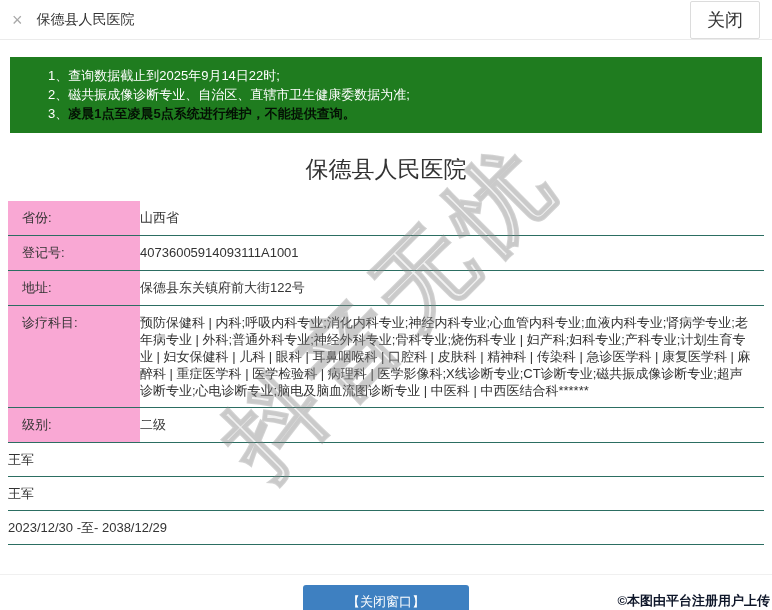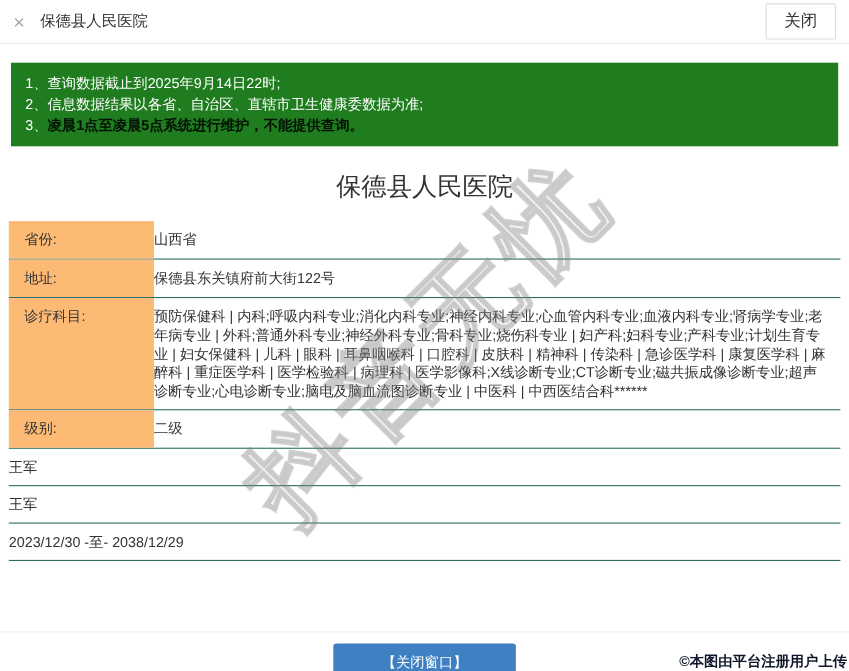--- a/index.html
+++ b/index.html
@@ -7,34 +7,34 @@
     width:772px; height:610px; position:relative; overflow:hidden;
     background:#ffffff;
     font-family:"Liberation Sans","DejaVu Sans",sans-serif;
     -webkit-font-smoothing:antialiased;
   }
 
   
   .topbar { height:40px; border-bottom:1px solid #ebebeb; display:flex; align-items:center; padding:0 12px; box-sizing:border-box; }
   .x-icon { color:#a9a9a9; font-size:18px; margin-right:14px; cursor:pointer; line-height:1; }
   .wtitle { font-size:14px; color:#333; }
-  .closebtn { margin-left:auto; background:#fff; border:1px solid #dcdcdc; border-radius:2px; padding:6px 16px; font-size:15px; color:#333; cursor:pointer; font-family:inherit; }
+  .closebtn { margin-left:auto; background:#fff; border:1px solid #dcdcdc; border-radius:2px; padding:6px 16px; font-size:18px; color:#333; cursor:pointer; font-family:inherit; }
 
   
-  .notice { margin:17px 10px 0; background:#1f7c1f; padding:9px 10px 10px 13px; }
+  .notice { margin:17px 10px 0; background:#1f7c1f; padding:9px 10px 10px 38px; }
   .nline { color:#ffffff; font-size:13px; line-height:19px; }
   .nline .emph { color:#041004; font-weight:700; }
 
   
   .ptitle { text-align:center; font-size:23px; color:#333; font-weight:400; margin:21px 0 16px; }
 
   
   .info-table { margin:0 8px; }
   .row { display:flex; border-bottom:1px solid #2c6e62; font-size:13px; color:#333; }
-  .lab { width:132px; flex:none; background:#fdba74; padding:8px 6px 8px 14px; box-sizing:border-box; }
+  .lab { width:132px; flex:none; background:#f9a8d4; padding:8px 6px 8px 14px; box-sizing:border-box; }
   .val { flex:1; padding:8px 10px 8px 0; line-height:17px; }
 
   
   .wm-diag {
     position:absolute; left:150px; top:240px; width:480px; height:140px;
     line-height:140px; text-align:center; white-space:nowrap;
     transform:rotate(-45deg); pointer-events:none;
     font-size:95px; font-weight:700; letter-spacing:10px;
     color:rgba(130,130,130,0.10);
     -webkit-text-stroke:2px rgba(130,130,130,0.35);
@@ -59,33 +59,37 @@
   <span class="x-icon">×</span>
   <span class="wtitle">保德县人民医院</span>
   <button class="closebtn">关闭</button>
 </div>
 
 <div class="notice">
   <div class="nline">
     <span>1、</span><span>查询数据截止到2025年9月14日22时;</span>
   </div>
   <div class="nline">
-    <span>2、</span><span>信息数据结果以各省、自治区、直辖市卫生健康委数据为准;</span>
+    <span>2、</span><span>磁共振成像诊断专业、自治区、直辖市卫生健康委数据为准;</span>
   </div>
   <div class="nline">
     <span>3、</span><span class="emph">凌晨1点至凌晨5点系统进行维护，不能提供查询。</span>
   </div>
 </div>
 
 <h1 class="ptitle">保德县人民医院</h1>
 
 <div class="info-table">
   <div class="row">
     <div class="lab">省份:</div>
     <div class="val">山西省</div>
+  </div>
+  <div class="row">
+    <div class="lab">登记号:</div>
+    <div class="val">40736005914093111A1001</div>
   </div>
   <div class="row">
     <div class="lab">地址:</div>
     <div class="val">保德县东关镇府前大街122号</div>
   </div>
   <div class="row">
     <div class="lab">诊疗科目:</div>
     <div class="val">预防保健科 | 内科;呼吸内科专业;消化内科专业;神经内科专业;心血管内科专业;血液内科专业;肾病学专业;老年病专业 | 外科;普通外科专业;神经外科专业;骨科专业;烧伤科专业 | 妇产科;妇科专业;产科专业;计划生育专业 | 妇女保健科 | 儿科 | 眼科 | 耳鼻咽喉科 | 口腔科 | 皮肤科 | 精神科 | 传染科 | 急诊医学科 | 康复医学科 | 麻醉科 | 重症医学科 | 医学检验科 | 病理科 | 医学影像科;X线诊断专业;CT诊断专业;磁共振成像诊断专业;超声诊断专业;心电诊断专业;脑电及脑血流图诊断专业 | 中医科 | 中西医结合科******</div>
   </div>
   <div class="row">

